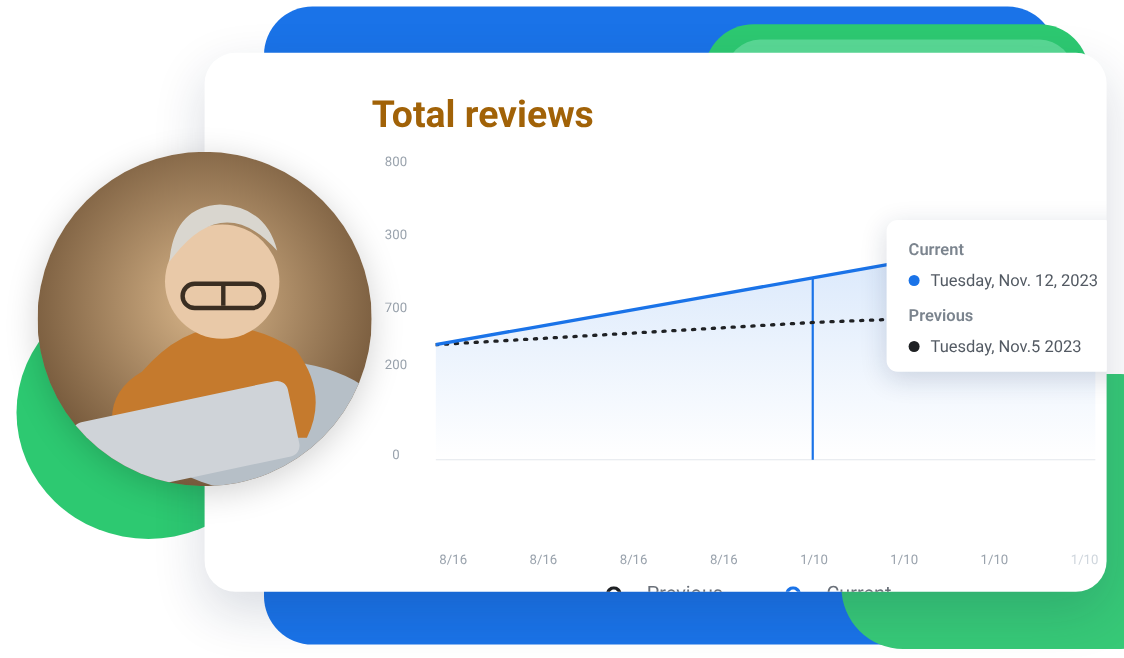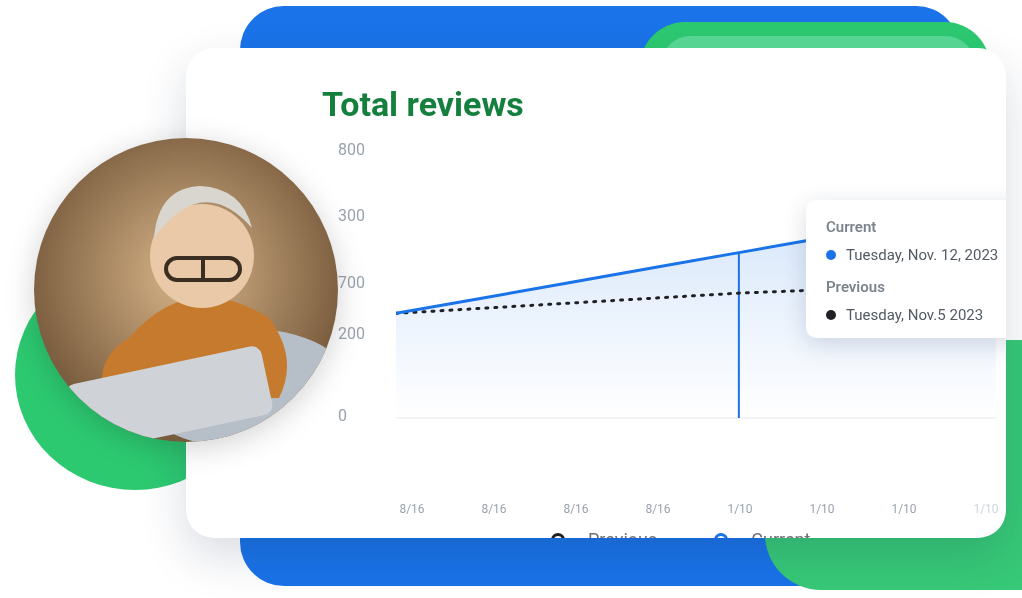--- a/index.html
+++ b/index.html
@@ -4,23 +4,23 @@
 <style>
   html,body{margin:0;padding:0;width:1022px;height:598px;font-family:-apple-system,BlinkMacSystemFont,"Segoe UI",Roboto,Arial,sans-serif;background:transparent;overflow:hidden;}
   .stage{position:relative;width:1022px;height:598px;}
   .blob{position:absolute;border-radius:44px;}
   .blob-blue{left:240px;top:6px;width:720px;height:580px;background:#1a73e8;}
   .blob-green-big{left:765px;top:340px;width:310px;height:250px;background:#37c977;border-radius:56px;}
   .blob-green-pill{left:640px;top:22px;width:350px;height:90px;background:#2dc971;border-radius:50px;}
   .blob-green-pill-inner{left:660px;top:36px;width:316px;height:62px;background:#59d994;border-radius:40px;}
   .blob-green-small{left:15px;top:260px;width:240px;height:230px;background:#2dc971;border-radius:50%;}
   .card{position:absolute;left:186px;top:48px;width:820px;height:490px;background:#fff;border-radius:28px;box-shadow:0 18px 46px rgba(18,40,75,.16);overflow:hidden;}
-  .title{position:absolute;left:136px;top:36px;font-size:34px;font-weight:700;color:#15803d;}
+  .title{position:absolute;left:152px;top:36px;font-size:34px;font-weight:700;color:#a16207;}
   .chart{position:absolute;left:152px;top:100px;width:660px;height:340px;}
-  .ylab{position:absolute;left:0;font-size:16px;color:#9aa3ad;text-align:left;width:44px;}
+  .ylab{position:absolute;left:0;font-size:12px;color:#9aa3ad;text-align:center;width:44px;}
   .xlab{position:absolute;bottom:-28px;font-size:12px;color:#9aa3ad;text-align:center;width:60px;}
   .legend{position:absolute;left:200px;bottom:-62px;display:flex;gap:44px;align-items:center;font-size:18px;color:#6a7079;}
   .legend .seg{display:flex;align-items:center;gap:10px;}
   .legend svg{display:block;}
   .tooltip{position:absolute;left:468px;top:52px;width:300px;background:#fff;border-radius:10px;box-shadow:0 6px 24px rgba(18,40,75,.16);padding:18px 20px 14px 20px;font-size:15px;}
   .tooltip .hdr{color:#7b848e;font-weight:600;margin-bottom:10px;}
   .tooltip .row{display:flex;align-items:center;gap:10px;margin-bottom:14px;}
   .tooltip .row:last-child{margin-bottom:0;}
   .dot{width:10px;height:10px;border-radius:50%;flex:0 0 10px;}
   .dot.cur{background:#1a73e8;}

